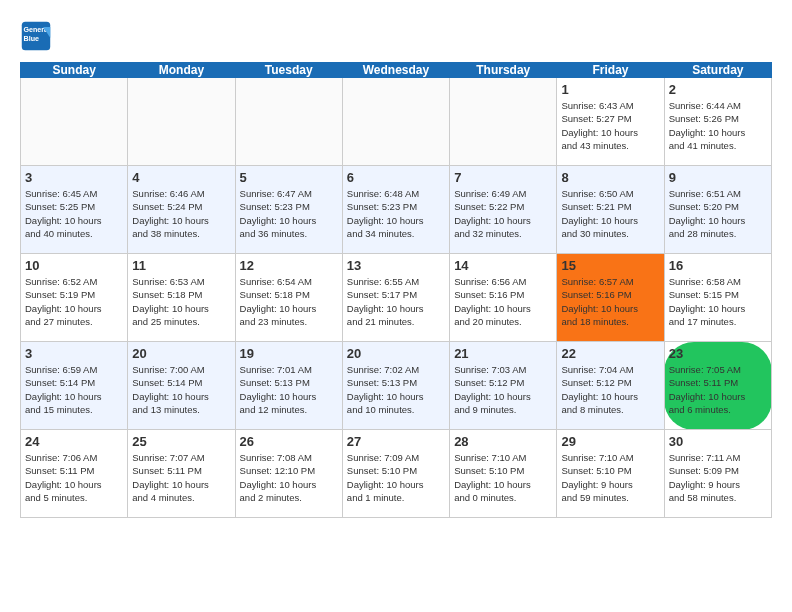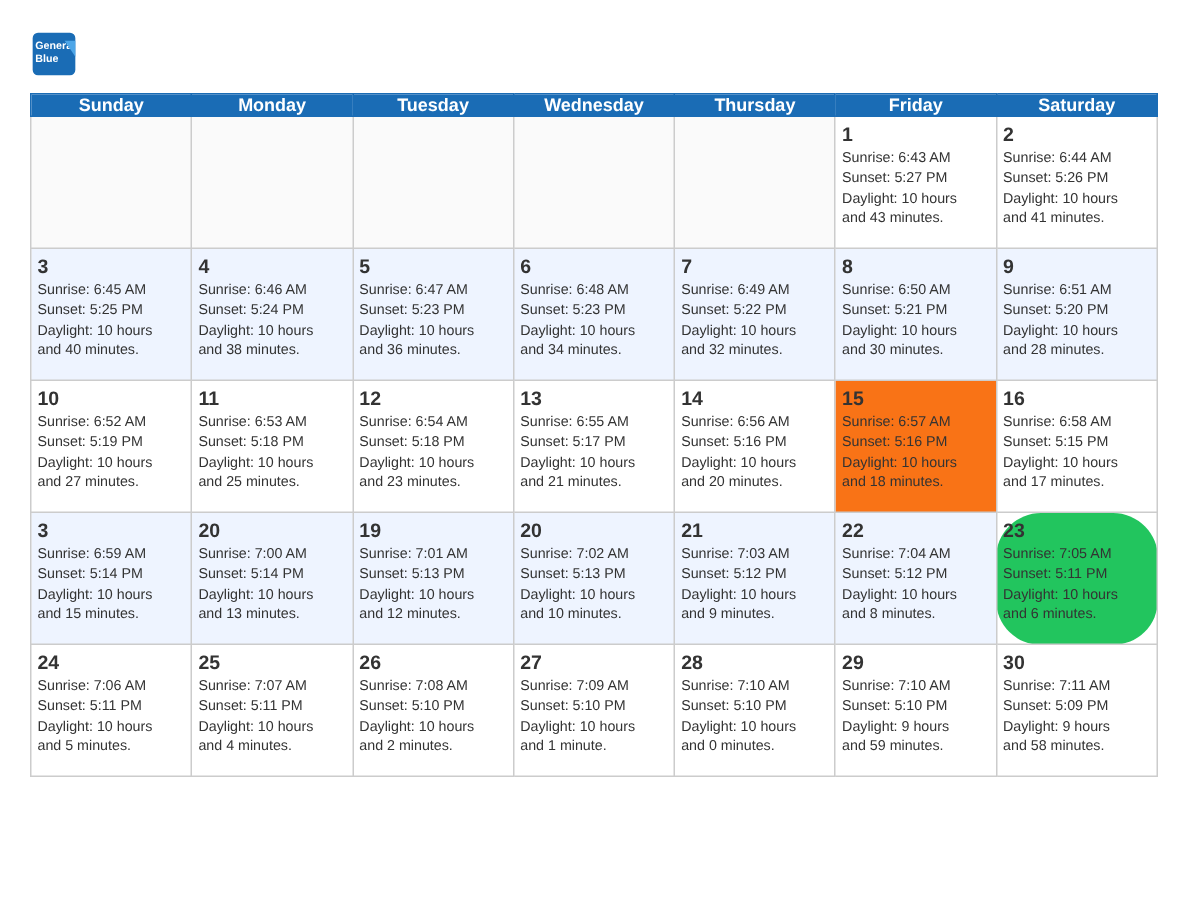--- a/index.html
+++ b/index.html
@@ -304,21 +304,21 @@
         <td style="background: rgb(255, 255, 255);">
           <span class="day-num">25</span>
           <div class="day-info" style="white-space: pre-line;">Sunrise: 7:07 AM
 Sunset: 5:11 PM
 Daylight: 10 hours
 and 4 minutes.</div>
         </td>
         <td style="background: rgb(255, 255, 255);">
           <span class="day-num">26</span>
           <div class="day-info" style="white-space: pre-line;">Sunrise: 7:08 AM
-Sunset: 5:10 PM
+Sunset: 12:10 PM
 Daylight: 10 hours
 and 2 minutes.</div>
         </td>
         <td style="background: rgb(255, 255, 255);">
           <span class="day-num">27</span>
           <div class="day-info" style="white-space: pre-line;">Sunrise: 7:09 AM
 Sunset: 5:10 PM
 Daylight: 10 hours
 and 1 minute.</div>
         </td>

